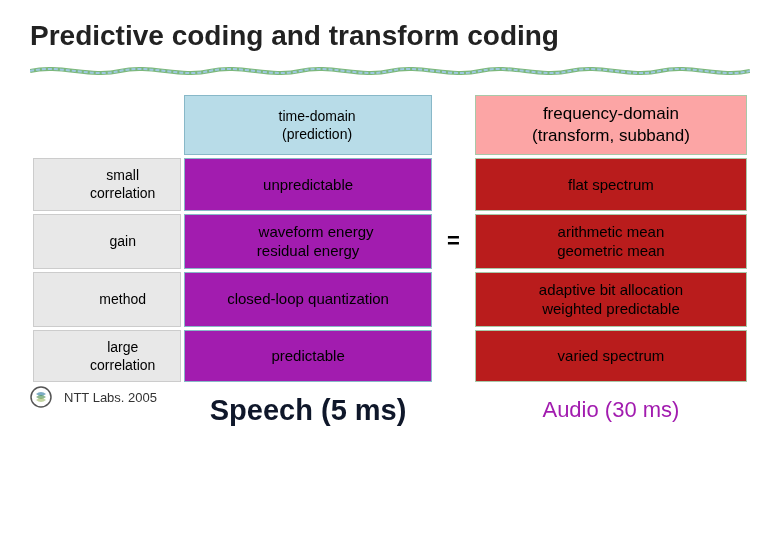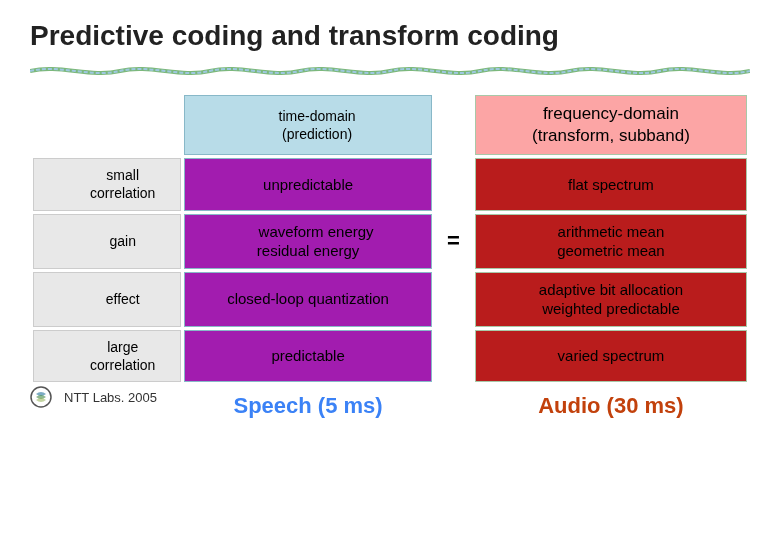--- a/index.html
+++ b/index.html
@@ -96,29 +96,29 @@
     .equals-cell {
       background: transparent;
       border: none;
       font-size: 22px;
       font-weight: bold;
       width: 30px;
       padding: 0;
     }
 
     .speech-label {
-      color: #3b82f6;
+      color: #0f172a;
+      font-size: 29px;
+      font-weight: bold;
+    }
+
+    .audio-label {
+      color: #a21caf;
       font-size: 22px;
-      font-weight: bold;
-    }
-
-    .audio-label {
-      color: #c2410c;
-      font-size: 22px;
-      font-weight: bold;
+      font-weight: normal;
     }
 
     .footer {
       position: absolute;
       bottom: 12px;
       left: 30px;
       display: flex;
       align-items: center;
       gap: 12px;
     }
@@ -188,21 +188,21 @@
         </td>
         <td class="equals-cell">=</td>
         <td class="cell-right">
           <span style="white-space:pre-line;">arithmetic mean
 geometric mean</span>
         </td>
       </tr>
 
       <tr>
         <td class="cell-left">
-          <span>effect</span>
+          <span>method</span>
         </td>
         <td class="cell-mid">
           <span>closed-loop quantization</span>
         </td>
         <td class="equals-cell"></td>
         <td class="cell-right">
           <span style="white-space:pre-line;">adaptive bit allocation
 weighted predictable</span>
         </td>
       </tr>

